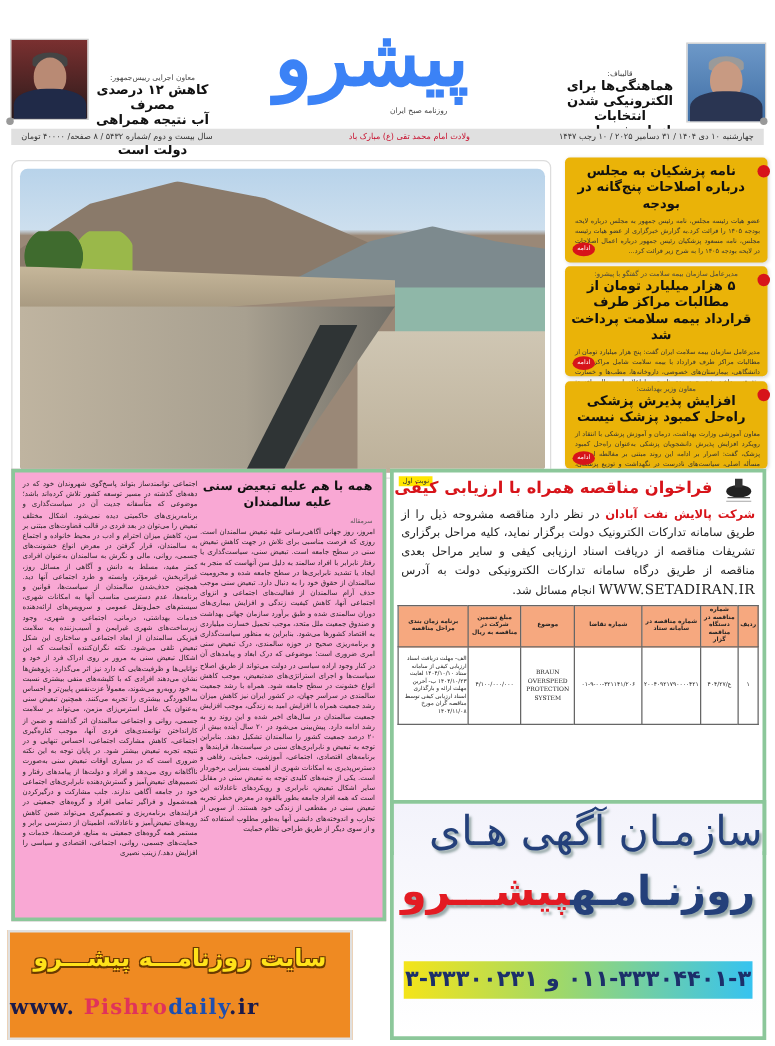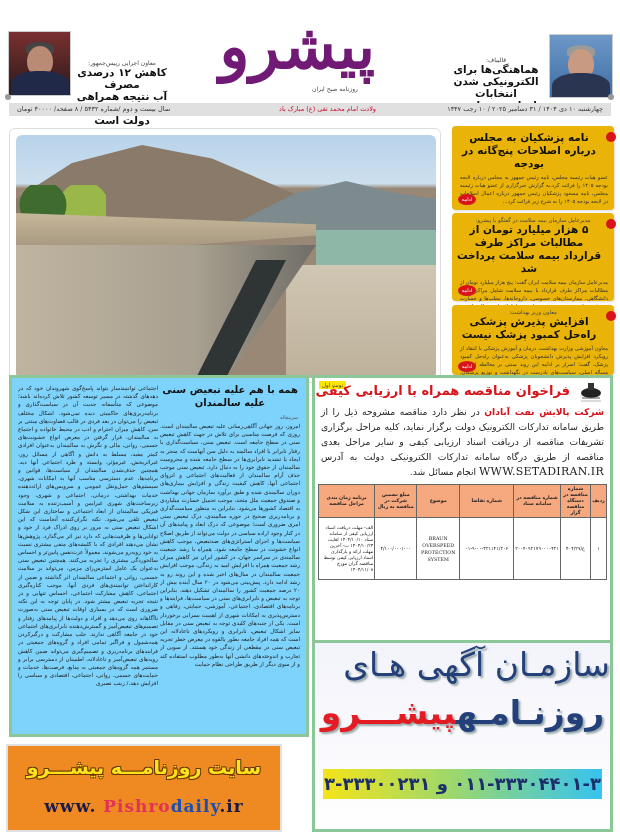--- a/index.html
+++ b/index.html
@@ -8,21 +8,21 @@
 
 .head-photo{position:absolute;width:64px;height:64px;border:1px solid #ccc;overflow:hidden}
 .head-photo .bg{position:absolute;inset:0}
 .head-photo .face{position:absolute;width:26px;height:30px;border-radius:50% 50% 45% 45%;background:#c89a82;left:50%;top:14px;transform:translateX(-50%)}
 .head-photo .hair{position:absolute;width:28px;height:12px;border-radius:50% 50% 20% 20%;left:50%;top:10px;transform:translateX(-50%)}
 .head-photo .suit{position:absolute;width:58px;height:28px;border-radius:45% 45% 0 0;left:50%;bottom:-4px;transform:translateX(-50%)}
 .head-text{position:absolute;text-align:center;direction:rtl}
 .head-kicker{font-size:6px;color:#444;font-family:"DejaVu Sans",sans-serif}
 .head-title{font-size:10.5px;font-weight:bold;line-height:12px;color:#111;font-family:"DejaVu Sans",sans-serif}
 .logo{position:absolute;left:195px;top:8px;width:220px;height:90px}
-.logo-main{position:absolute;right:40px;top:-6px;font-family:"DejaVu Serif",serif;font-size:62px;font-weight:bold;color:#701a75;line-height:90px;letter-spacing:-2px}
+.logo-main{position:absolute;right:40px;top:-6px;font-family:"DejaVu Serif",serif;font-size:62px;font-weight:bold;color:#3b82f6;line-height:90px;letter-spacing:-2px}
 .logo-sub{position:absolute;left:0;bottom:6px;font-size:6px;color:#444}
 .dot-mark{position:absolute;width:6px;height:6px;border-radius:50%;background:#999}
 
 .datebar{position:absolute;left:9px;top:103px;width:602px;height:13px;background:#e0e0e0;font-size:6.5px;color:#333;line-height:13px}
 .datebar span{position:absolute;white-space:nowrap}
 .datebar .red{color:#c8102e}
 
 .main-photo-card{position:absolute;left:9px;top:128px;width:432px;height:255px;border:1px solid #ddd;border-radius:6px;background:#fff}
 .main-photo{position:absolute;left:6px;top:6px;width:420px;height:243px;border-radius:6px;overflow:hidden;background:linear-gradient(180deg,#b8d3ea 0%,#cddfee 20%,#9a8877 22%)}
 .mtn1{position:absolute;left:0;top:10px;width:280px;height:90px;background:#8a7a6a;clip-path:polygon(0 60%,20% 20%,45% 0,70% 15%,100% 55%,100% 100%,0 100%)}
@@ -52,28 +52,28 @@
 .tbl{position:absolute;left:3px;right:3px;top:106px;border-collapse:collapse;width:289px;font-size:4.8px;direction:rtl}
 .tbl th{background:#f6a87f;border:1px solid #666;height:28px;font-weight:bold;text-align:center;padding:1px;color:#222;line-height:6px}
 .tbl td{border:1px solid #666;text-align:center;height:62px;padding:1px;color:#222;line-height:6px}
 .tbl td.subj{font-family:"DejaVu Serif",serif;font-size:4.8px;line-height:7px}
 .tbl td.sched{text-align:right;font-size:4.6px}
 .tender-foot{position:absolute;left:3px;right:3px;bottom:3px;height:19px}
 .foot-pr{position:absolute;left:4px;top:2px;font-size:10.5px;font-weight:bold;color:#d7141a;white-space:nowrap}
 .foot-dates{position:absolute;left:148px;top:2px;font-size:4.8px;line-height:7px;color:#333;white-space:nowrap}
 .foot-code{position:absolute;right:2px;top:1px;width:60px;height:16px;background:#d7141a;color:#fff;font-size:5px;line-height:7px;text-align:center}
 
-.editorial{position:absolute;left:9px;top:375px;width:300px;height:362px;border:3px solid #8cc79a;background:#7dd3fc}
+.editorial{position:absolute;left:9px;top:375px;width:300px;height:362px;border:3px solid #8cc79a;background:#f9a8d4}
 .ed-title{position:absolute;right:6px;top:5px;width:140px;text-align:center;font-size:10px;font-weight:bold;line-height:13px;color:#111}
 .ed-kicker{position:absolute;right:8px;top:36px;font-size:5px;color:#555}
 .ed-col{position:absolute;font-size:5.6px;line-height:8.2px;color:#222;text-align:justify}
 
 .web-ad{position:absolute;left:6px;top:744px;width:276px;height:88px;background:#ef8a22;border:2px solid #e0e0e0}
 .web-ad .t1{position:absolute;left:0;right:0;top:10px;text-align:center;font-size:19px;font-weight:bold;color:#ffe21a;text-shadow:1px 1px 0 #6a3a00,-1px -1px 0 #6a3a00,1px -1px 0 #6a3a00,-1px 1px 0 #6a3a00}
-.web-ad .t2{position:absolute;left:0;right:0;top:50px;text-align:center;font-family:"DejaVu Serif",serif;font-size:17px;font-weight:bold;direction:ltr;color:#1a1a4a;letter-spacing:1px}
+.web-ad .t2{position:absolute;left:0;right:0;top:50px;font-family:"DejaVu Serif",serif;font-size:17px;font-weight:bold;direction:ltr;color:#1a1a4a;letter-spacing:1px}
 .web-ad .t2 .pink{color:#e0335a}
 .web-ad .t2 .blue{color:#1d4fb0}
 .adorg{position:absolute;left:312px;top:640px;width:301px;height:192px;border:3px solid #8cc79a;background:linear-gradient(180deg,#f3f3fb,#fff)}
 .adorg .l1{position:absolute;left:0;right:0;top:2px;text-align:right;font-size:33px;font-weight:normal;color:#24407a;text-shadow:2px 2px 2px #9aa}
 .adorg .l2{position:absolute;left:0;right:0;top:50px;text-align:center;font-size:33px;font-weight:bold;color:#24407a;text-shadow:2px 2px 2px #9aa;white-space:nowrap}
 .adorg .l2 .red{color:#e31b23}
 .adorg .phones{position:absolute;left:8px;right:8px;top:126px;height:30px;background:linear-gradient(90deg,#f4e41a,#9fd86a 45%,#36c3f0);font-size:18px;font-weight:bold;color:#1c2f6a;text-align:center;line-height:30px;white-space:nowrap}
 </style>
 </head>
 <body>

